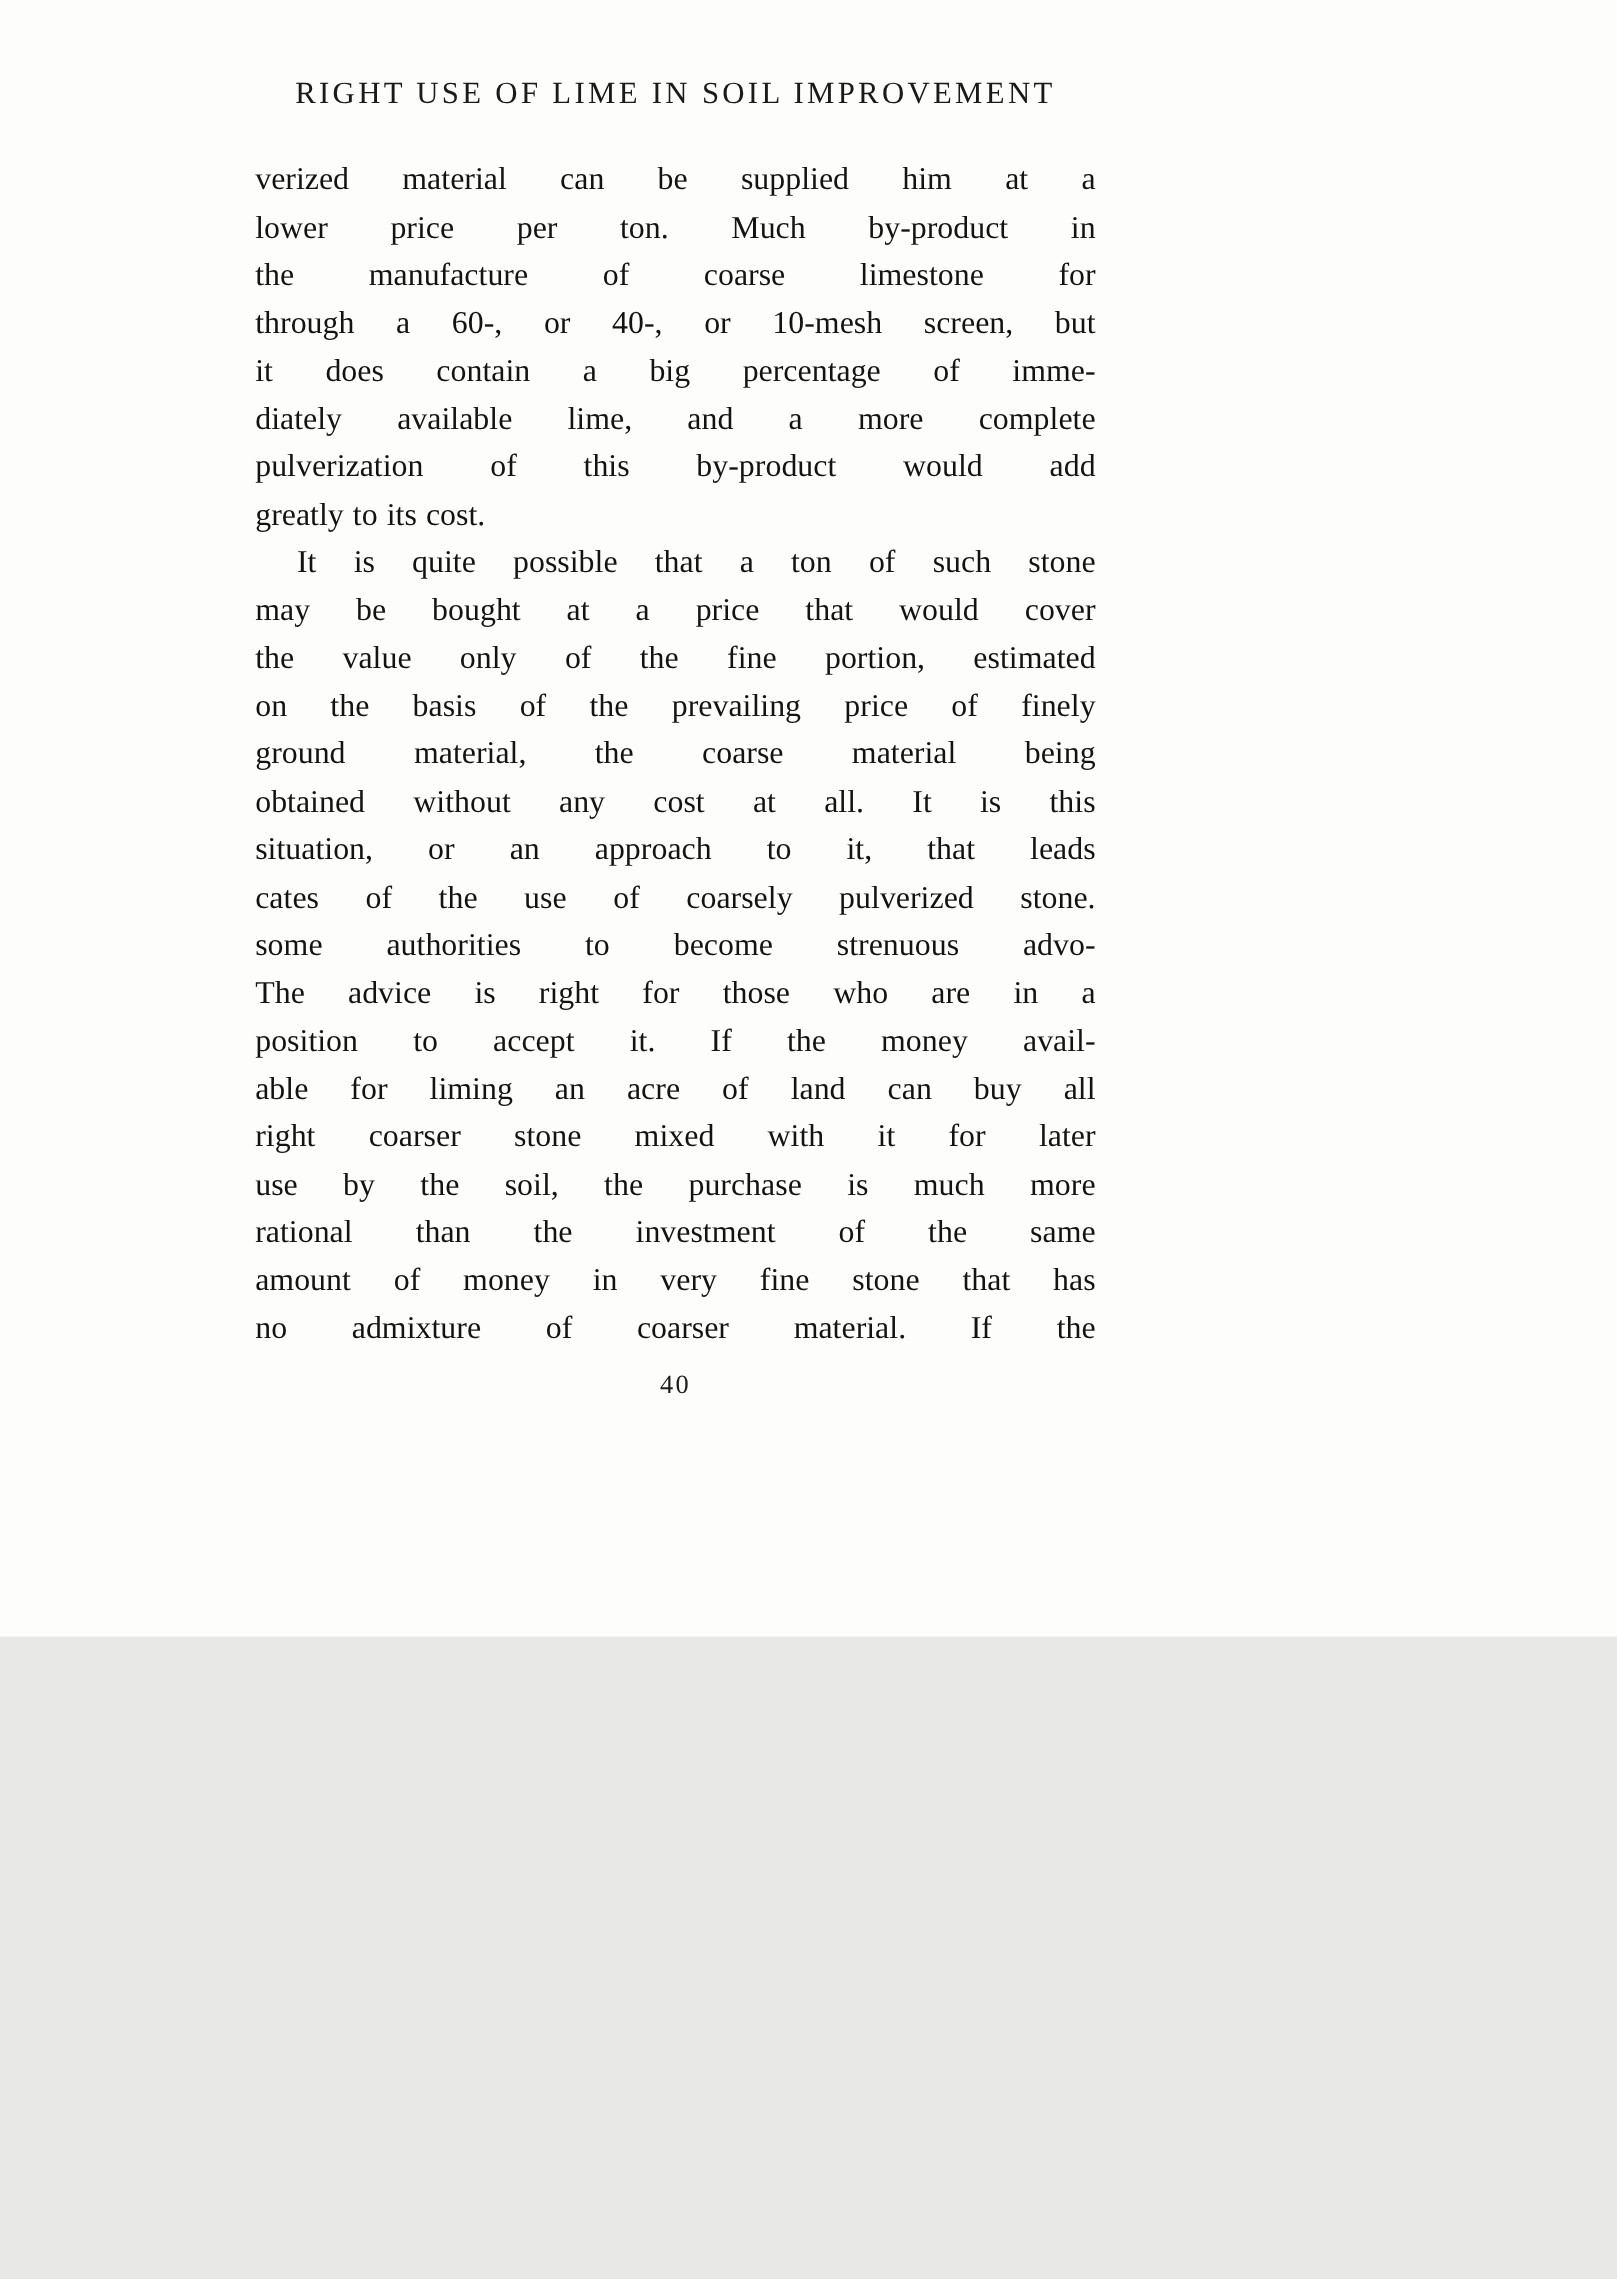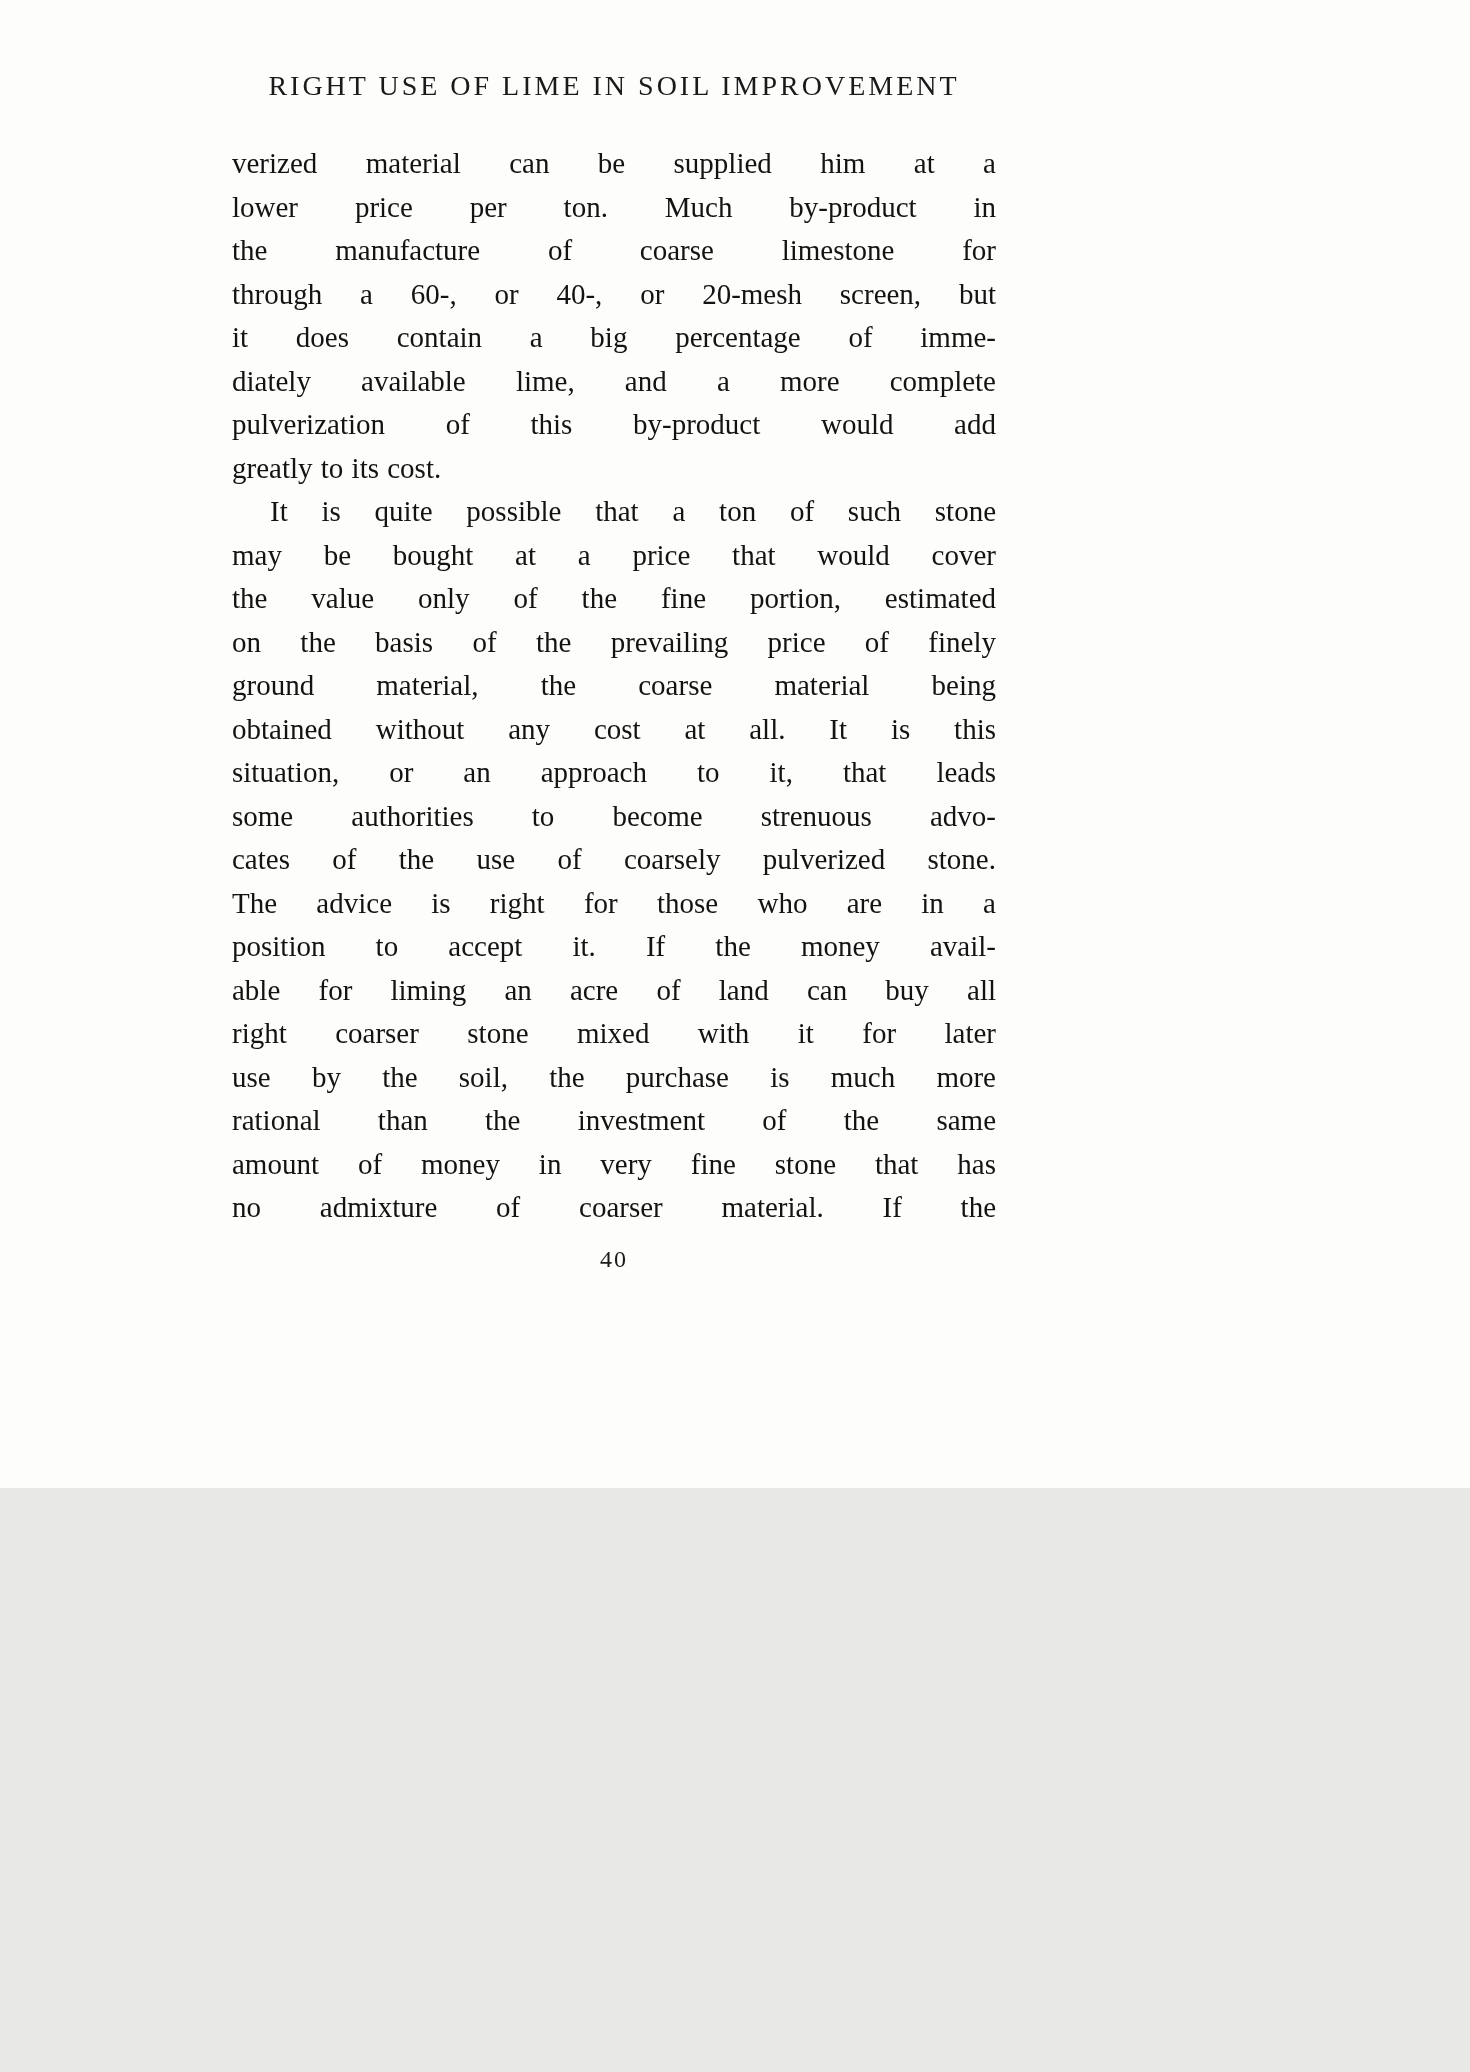--- a/index.html
+++ b/index.html
@@ -69,37 +69,37 @@
   <div class="content">
 
     <header class="running-head">RIGHT USE OF LIME IN SOIL IMPROVEMENT</header>
 
     <main class="body-text">
 
       <p class="para">
         <span class="line">verized material can be supplied him at a</span>
         <span class="line">lower price per ton. Much by-product in</span>
         <span class="line">the manufacture of coarse limestone for</span>
-        <span class="line">through a 60-, or 40-, or 20-mesh screen, but</span>
+        <span class="line">through a 60-, or 40-, or 10-mesh screen, but</span>
         <span class="line">it does contain a big percentage of imme-</span>
         <span class="line">diately available lime, and a more complete</span>
         <span class="line">pulverization of this by-product would add</span>
         <span class="line no-just">greatly to its cost.</span>
       </p>
 
       <p class="para">
         <span class="line indent">It is quite possible that a ton of such stone</span>
         <span class="line">may be bought at a price that would cover</span>
         <span class="line">the value only of the fine portion, estimated</span>
         <span class="line">on the basis of the prevailing price of finely</span>
         <span class="line">ground material, the coarse material being</span>
         <span class="line">obtained without any cost at all. It is this</span>
         <span class="line">situation, or an approach to it, that leads</span>
+        <span class="line">cates of the use of coarsely pulverized stone.</span>
         <span class="line">some authorities to become strenuous advo-</span>
-        <span class="line">cates of the use of coarsely pulverized stone.</span>
         <span class="line">The advice is right for those who are in a</span>
         <span class="line">position to accept it. If the money avail-</span>
         <span class="line">able for liming an acre of land can buy all</span>
         <span class="line">right coarser stone mixed with it for later</span>
         <span class="line">use by the soil, the purchase is much more</span>
         <span class="line">rational than the investment of the same</span>
         <span class="line">amount of money in very fine stone that has</span>
         <span class="line">no admixture of coarser material. If the</span>
       </p>
 

